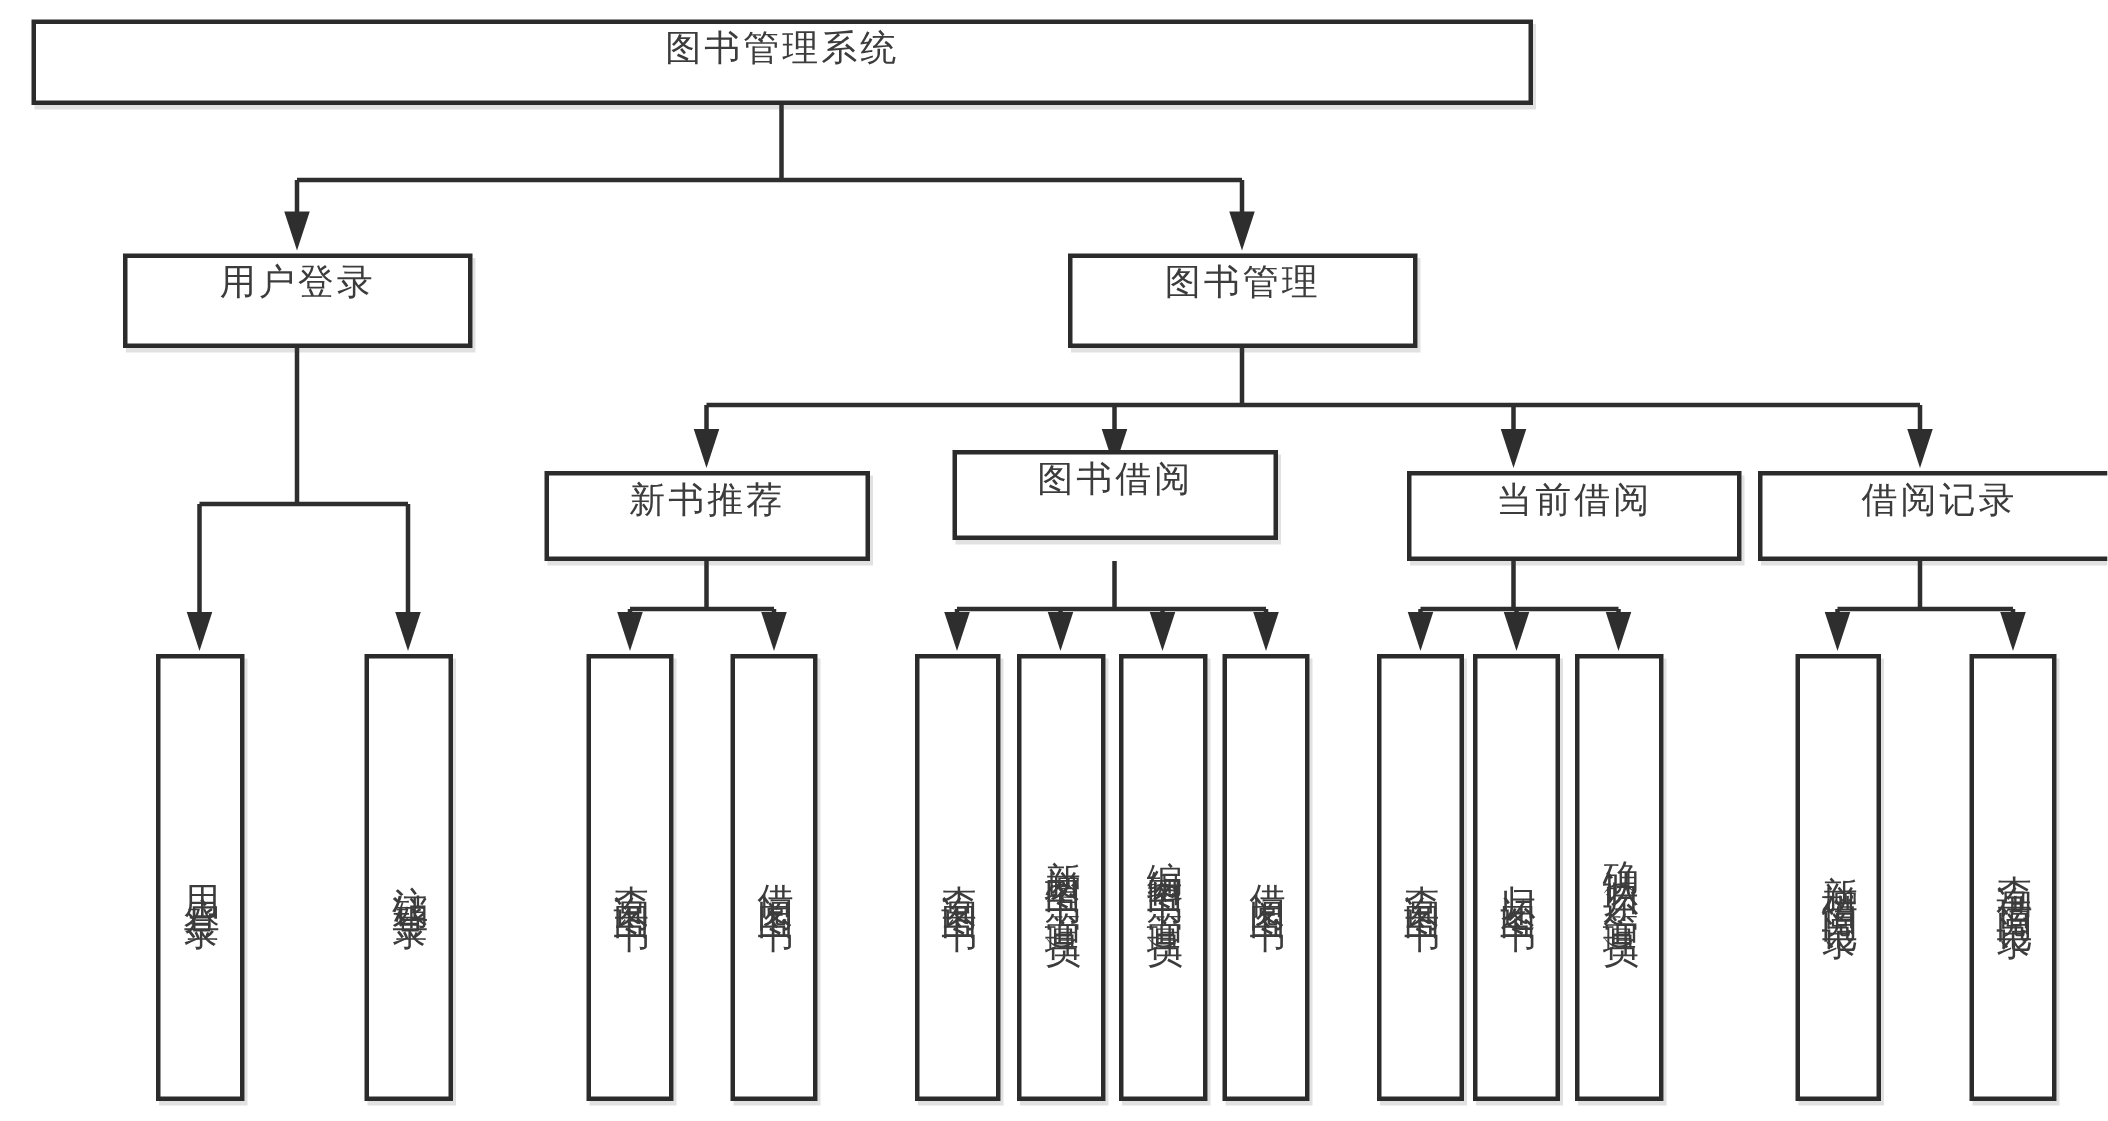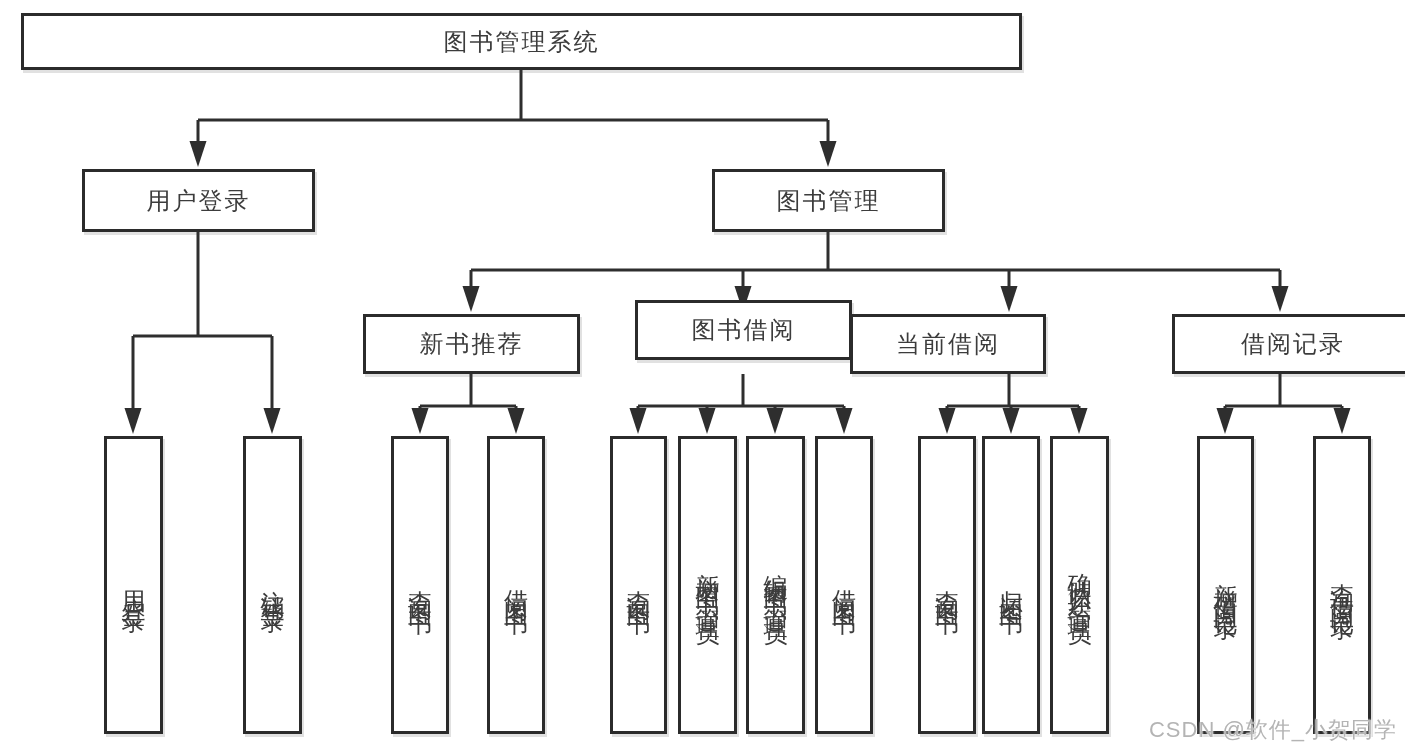--- a/index.html
+++ b/index.html
@@ -29,21 +29,21 @@
   .connectors polygon{
     fill:var(--line);
     stroke:none;
   }
   .hbox{
     position:absolute;
     box-sizing:border-box;
     background:#fff;
     border:3px solid var(--border);
     box-shadow:2px 3px 0 rgba(70,70,70,0.16);
-    display:flex;align-items:center;justify-content:center;
+    display:flex;align-items:flex-start;justify-content:center;
     color:var(--text);
     font-size:24px;
     letter-spacing:2px;
     white-space:nowrap;
   }
   .leaf{
     position:absolute;
     top:436px;height:298px;
     box-sizing:border-box;
     background:#fff;
@@ -115,21 +115,21 @@
   <div class="hbox" style="left:363px;top:314px;width:217px;height:60px">
     <span>新书推荐</span>
   </div>
 
   <div class="hbox" style="left:712px;top:169px;width:233px;height:63px">
     <span>图书管理</span>
   </div>
   <div class="hbox" style="left:635px;top:300px;width:217px;height:60px">
     <span>图书借阅</span>
   </div>
-  <div class="hbox" style="left:850px;top:314px;width:196px;height:60px">
+  <div class="hbox" style="left:938px;top:314px;width:223px;height:60px">
     <span>当前借阅</span>
   </div>
   <div class="hbox" style="left:1172px;top:314px;width:242px;height:60px">
     <span>借阅记录</span>
   </div>
 
   <div class="leaf" style="left:104px;width:59px">
     <span class="vtext">用户登录</span>
   </div>
   <div class="leaf" style="left:243px;width:59px">
@@ -166,15 +166,14 @@
     <span class="vtext">确认归还（管理员）</span>
   </div>
 
   <div class="leaf" style="left:1197px;width:57px">
     <span class="vtext">新增借阅记录</span>
   </div>
   <div class="leaf" style="left:1313px;width:58px">
     <span class="vtext">查询借阅记录</span>
   </div>
 
-  <div class="watermark">CSDN @软件_小贺同学</div>
 
 </div>
 
 </body></html>

